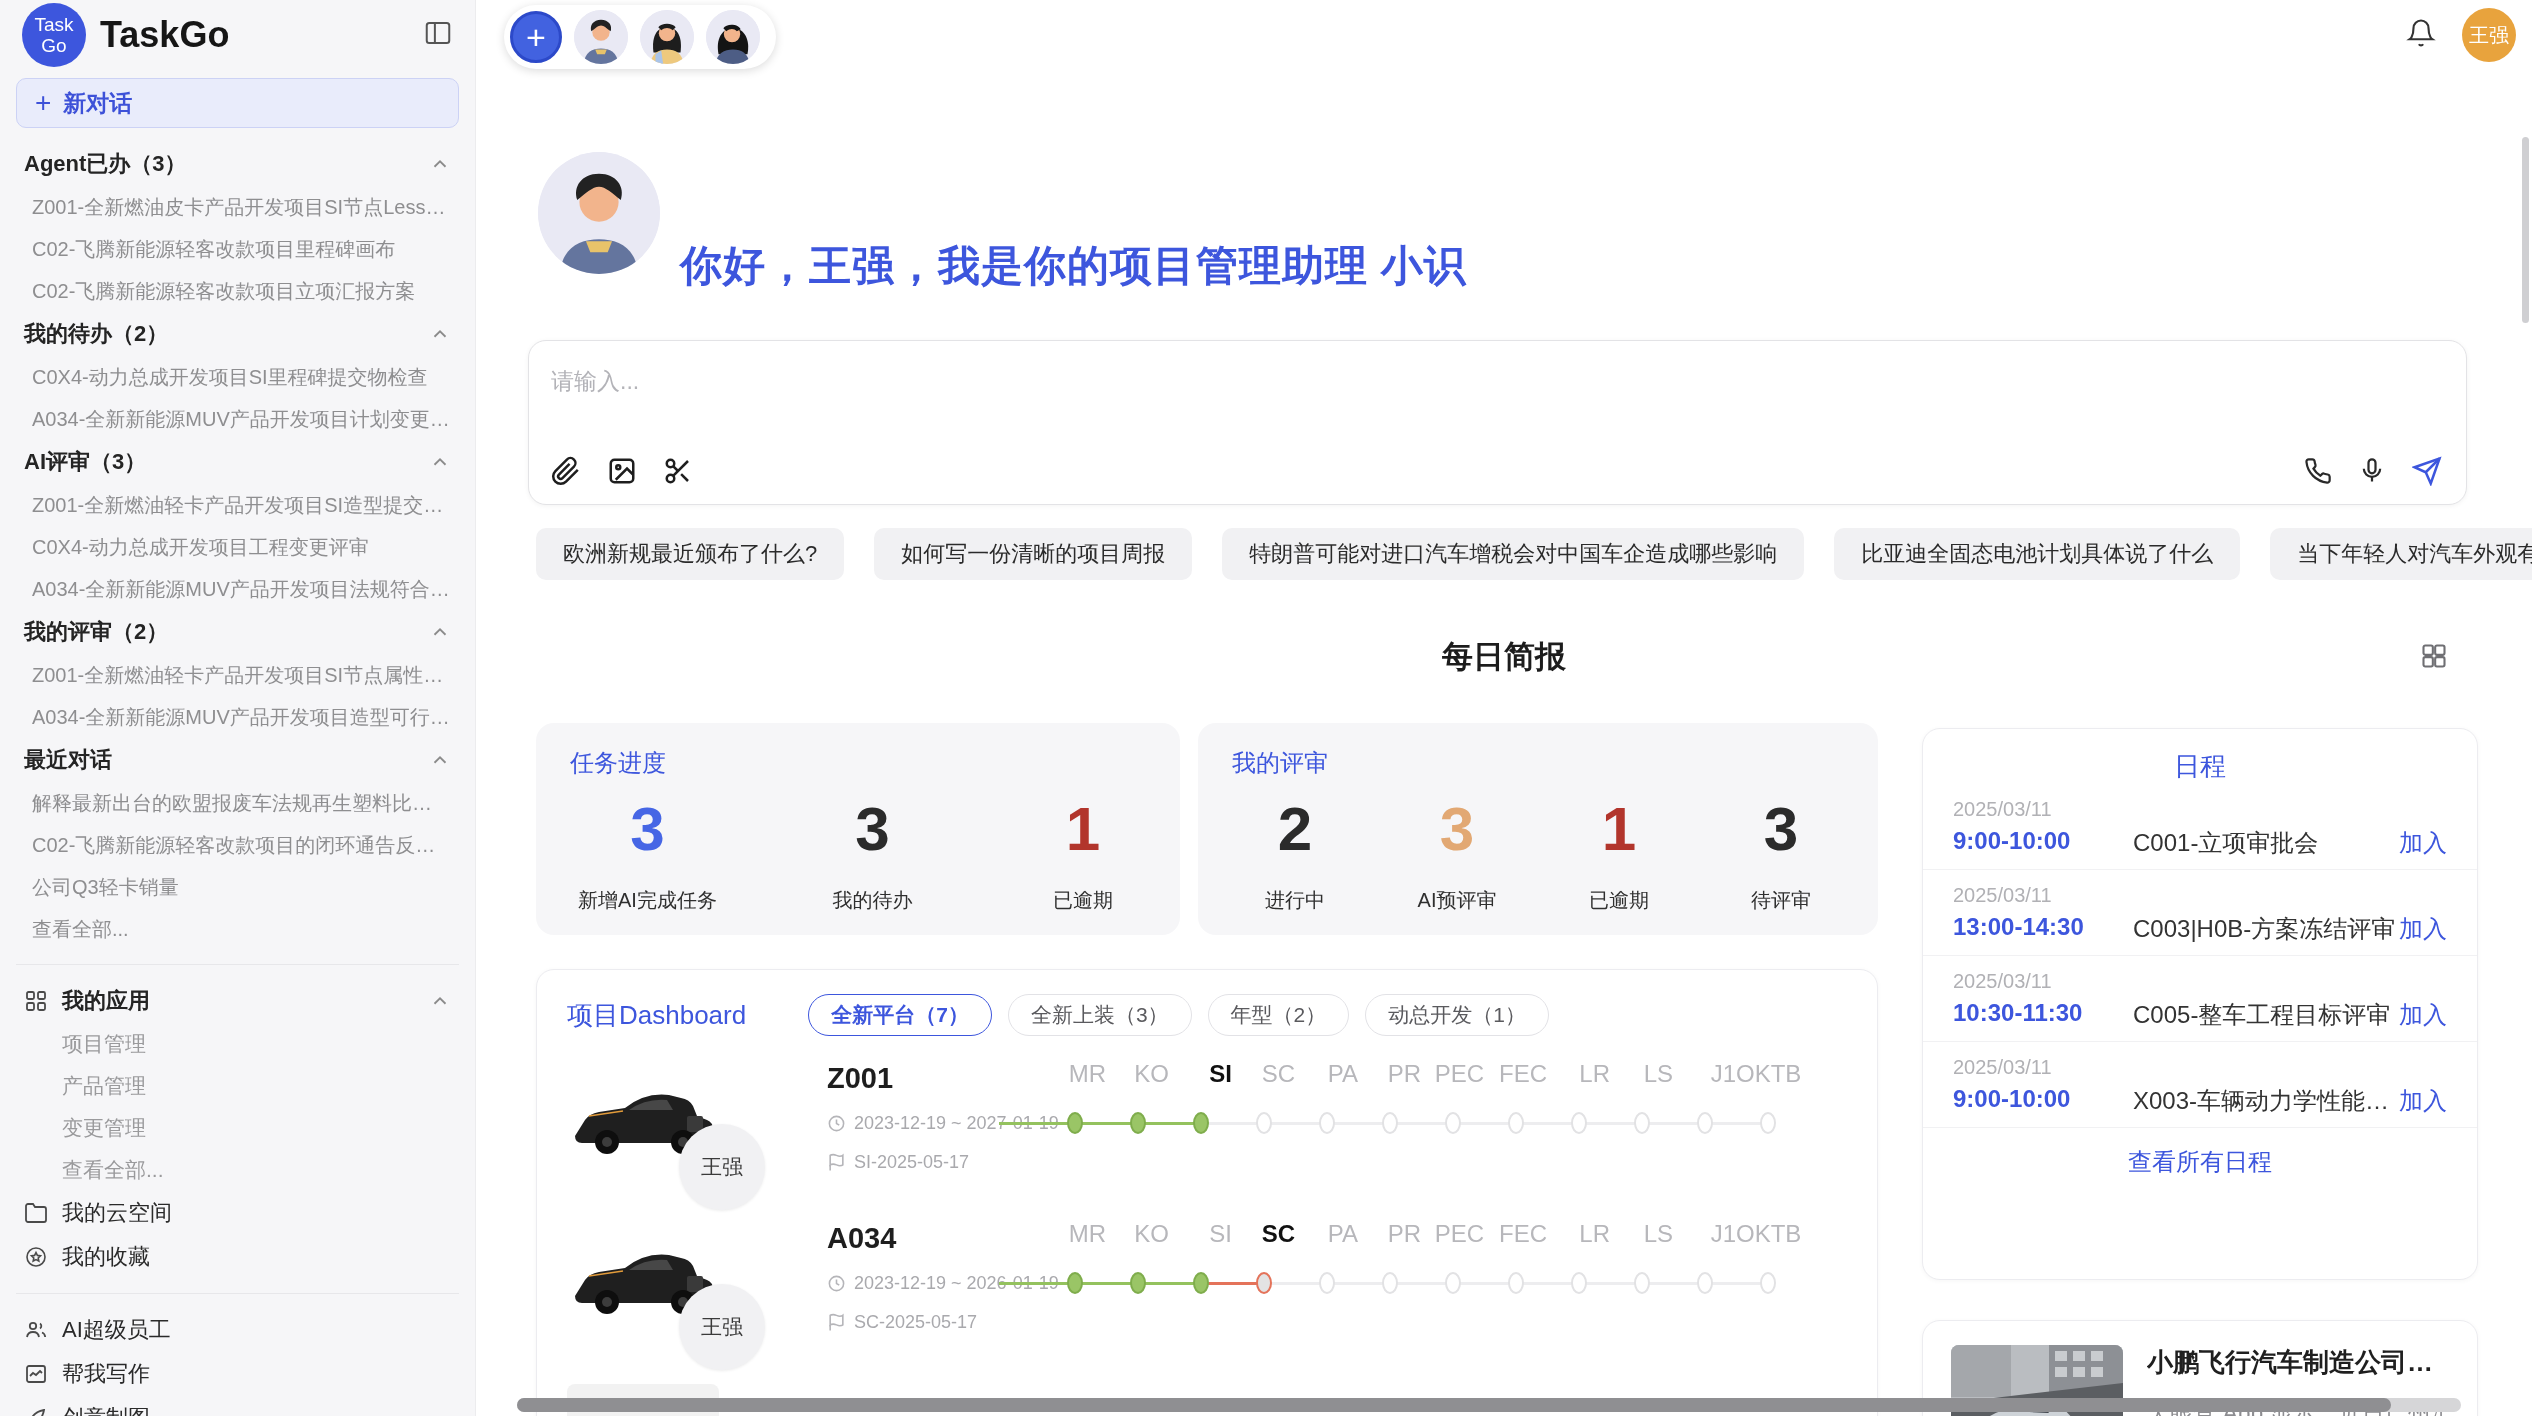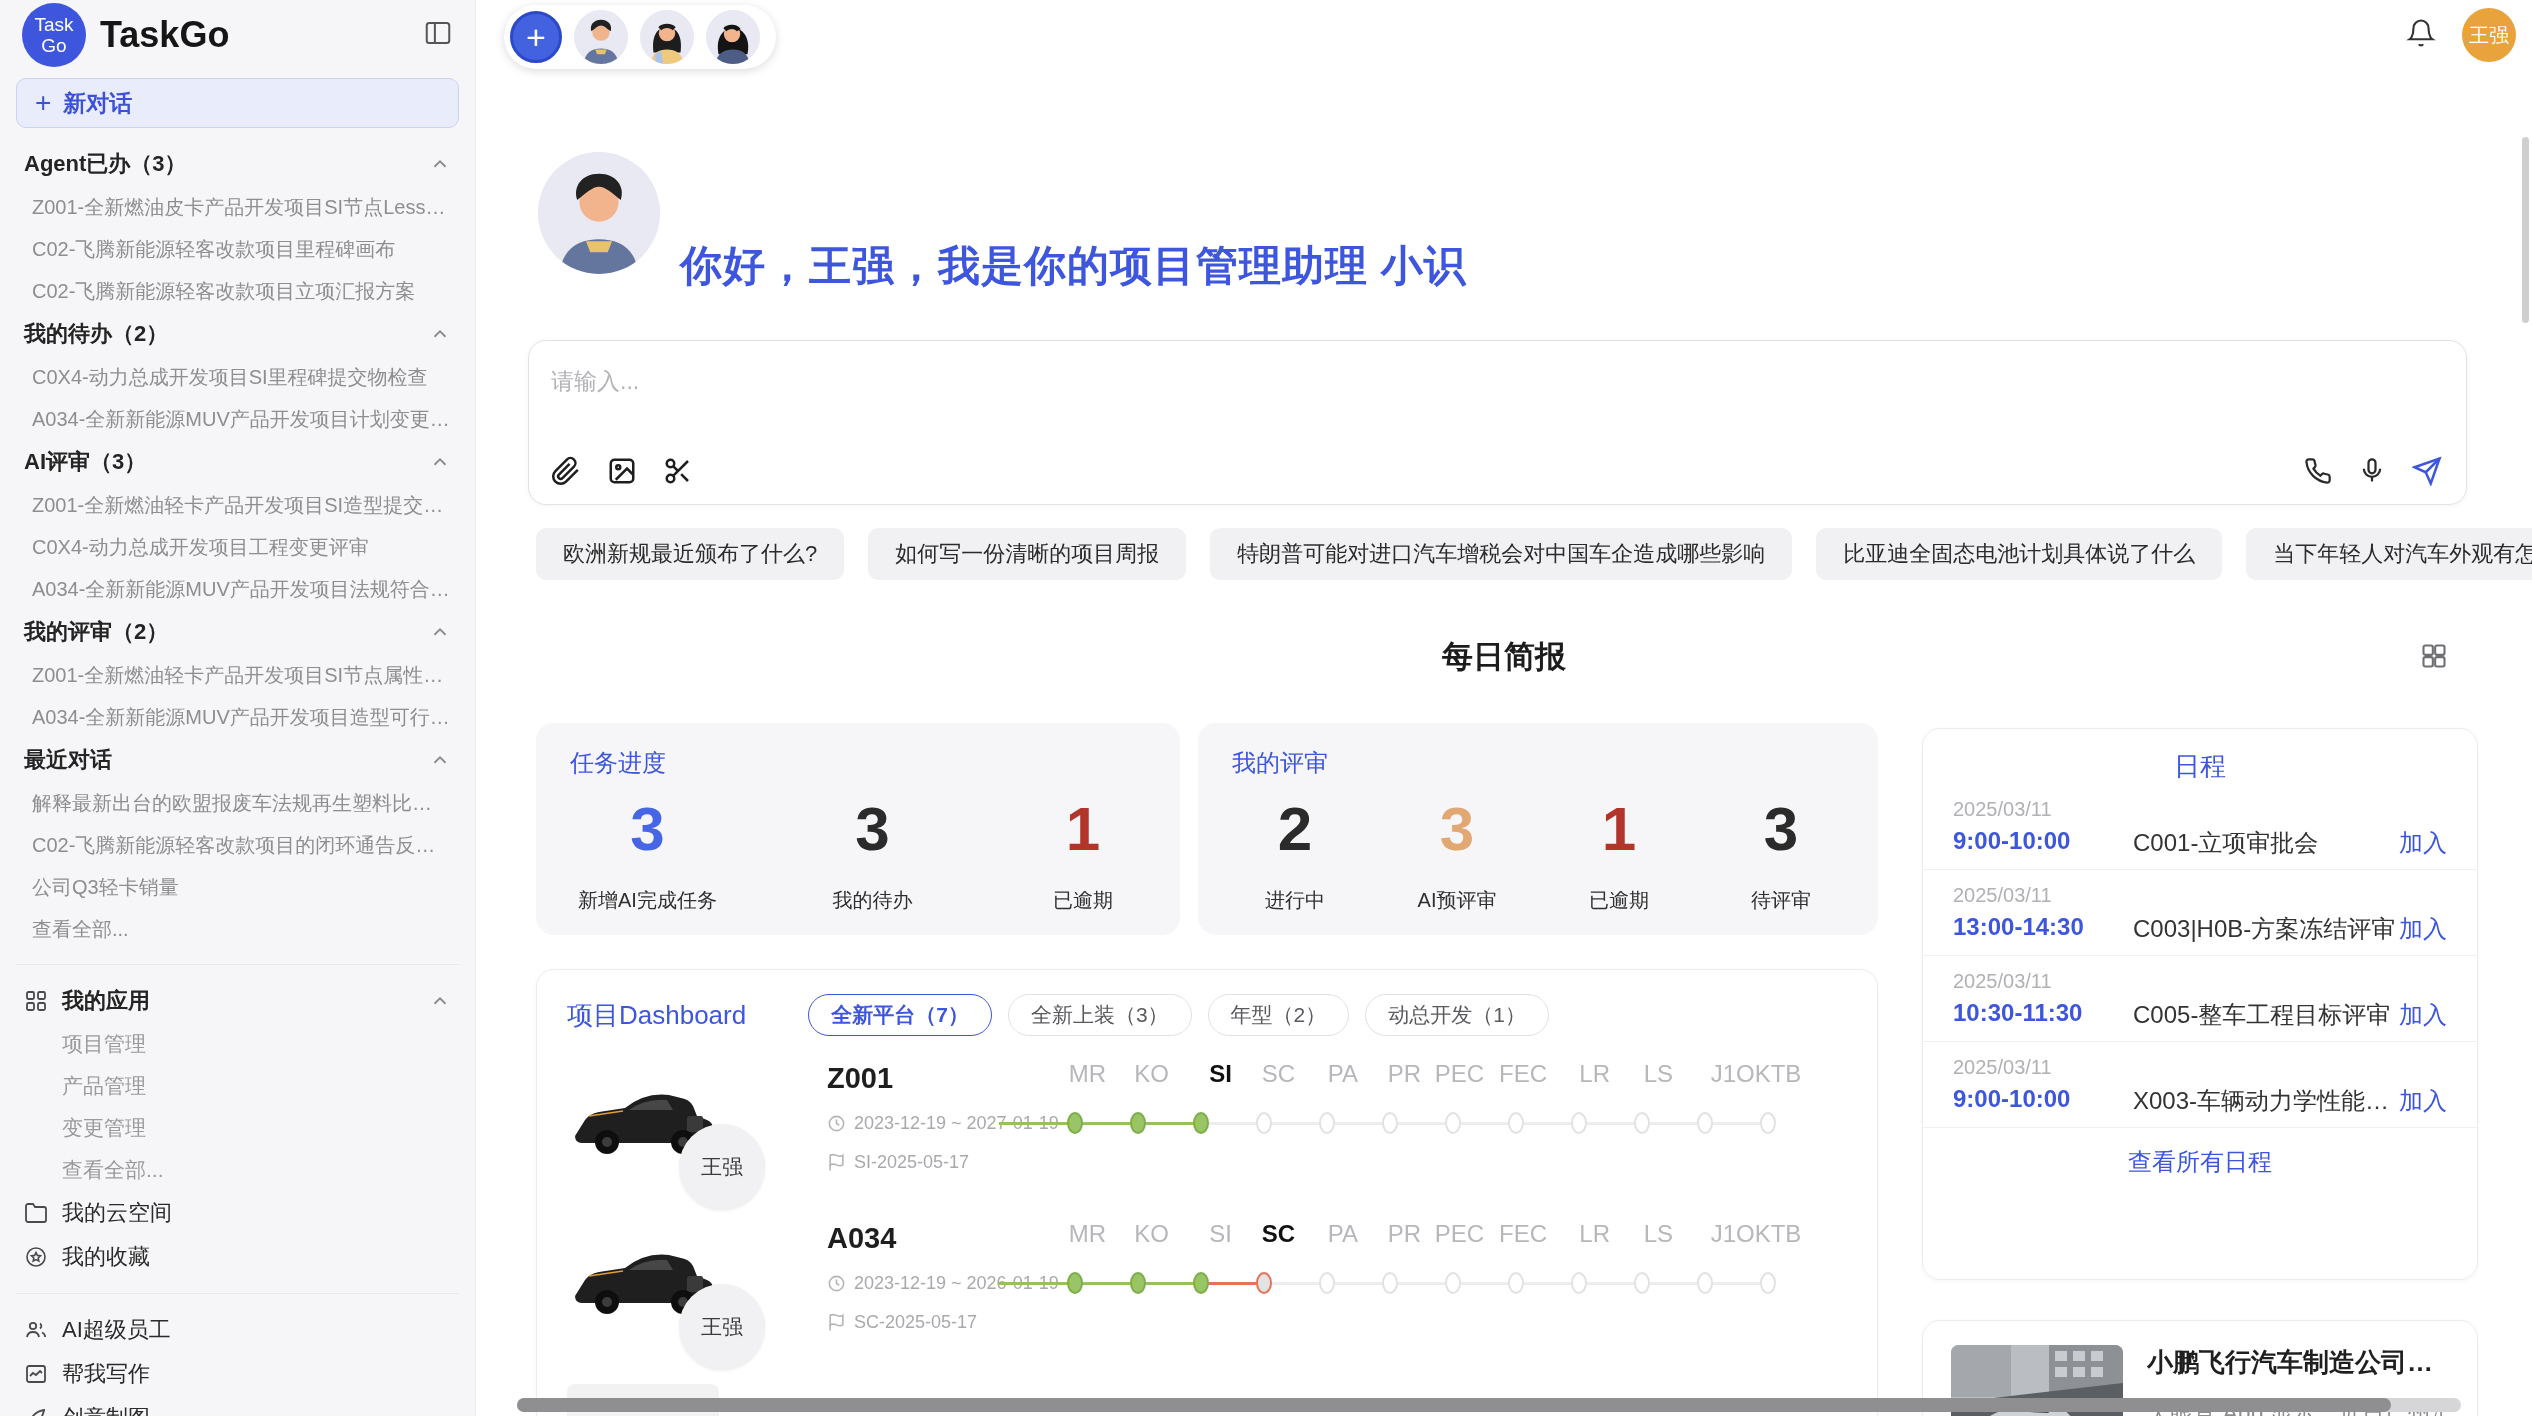--- a/index.html
+++ b/index.html
@@ -38,21 +38,21 @@
   .greeting{position:absolute;left:204px;top:238px;font-size:42px;font-weight:700;color:#3d56dd;letter-spacing:1px}
 
   .inputbox{position:absolute;left:52px;top:340px;width:1939px;height:165px;background:#fff;border:1px solid #e3e3e6;border-radius:18px;box-shadow:0 1px 5px rgba(0,0,0,.05)}
   .inputbox input{position:absolute;left:22px;top:16px;right:22px;height:48px;border:0;outline:none;font-size:23px;color:#333;font-family:inherit;background:transparent}
   .inputbox input::placeholder{color:#b3b3b8}
   .in-icons-l{position:absolute;left:22px;bottom:18px;display:flex;gap:26px;color:#1e1e1e}
   .in-icons-r{position:absolute;right:24px;bottom:18px;display:flex;gap:26px;align-items:center;color:#2a2a2a}
   .in-icons-l svg,.in-icons-r svg{cursor:pointer}
   .send-icon{color:#3d56dd}
 
-  .chips{position:absolute;left:60px;top:528px;right:57px;display:flex;gap:24px}
+  .chips{position:absolute;left:60px;top:528px;right:57px;display:flex;gap:30px}
   .chip{height:52px;background:#f1f1f3;border-radius:10px;display:flex;align-items:center;padding:0 27px;font-size:22px;color:#2b2b2b;white-space:nowrap;cursor:pointer}
 
   .daily-title{position:absolute;left:0;top:636px;width:2056px;text-align:center;font-size:31px;font-weight:700;color:#1c1c1c}
   .grid-btn{position:absolute;right:84px;top:642px;color:#6f6f73;cursor:pointer}
 
   .stat-card{position:absolute;top:723px;height:212px;background:#f6f6f8;border-radius:18px;padding:24px 34px}
   .stat-card.c1{left:60px;width:644px}
   .stat-card.c2{left:722px;width:680px}
   .stat-title{font-size:24px;color:#3d56dd;font-weight:500}
   .stat-row{display:flex;justify-content:space-between;margin-top:14px;padding:0 8px}

